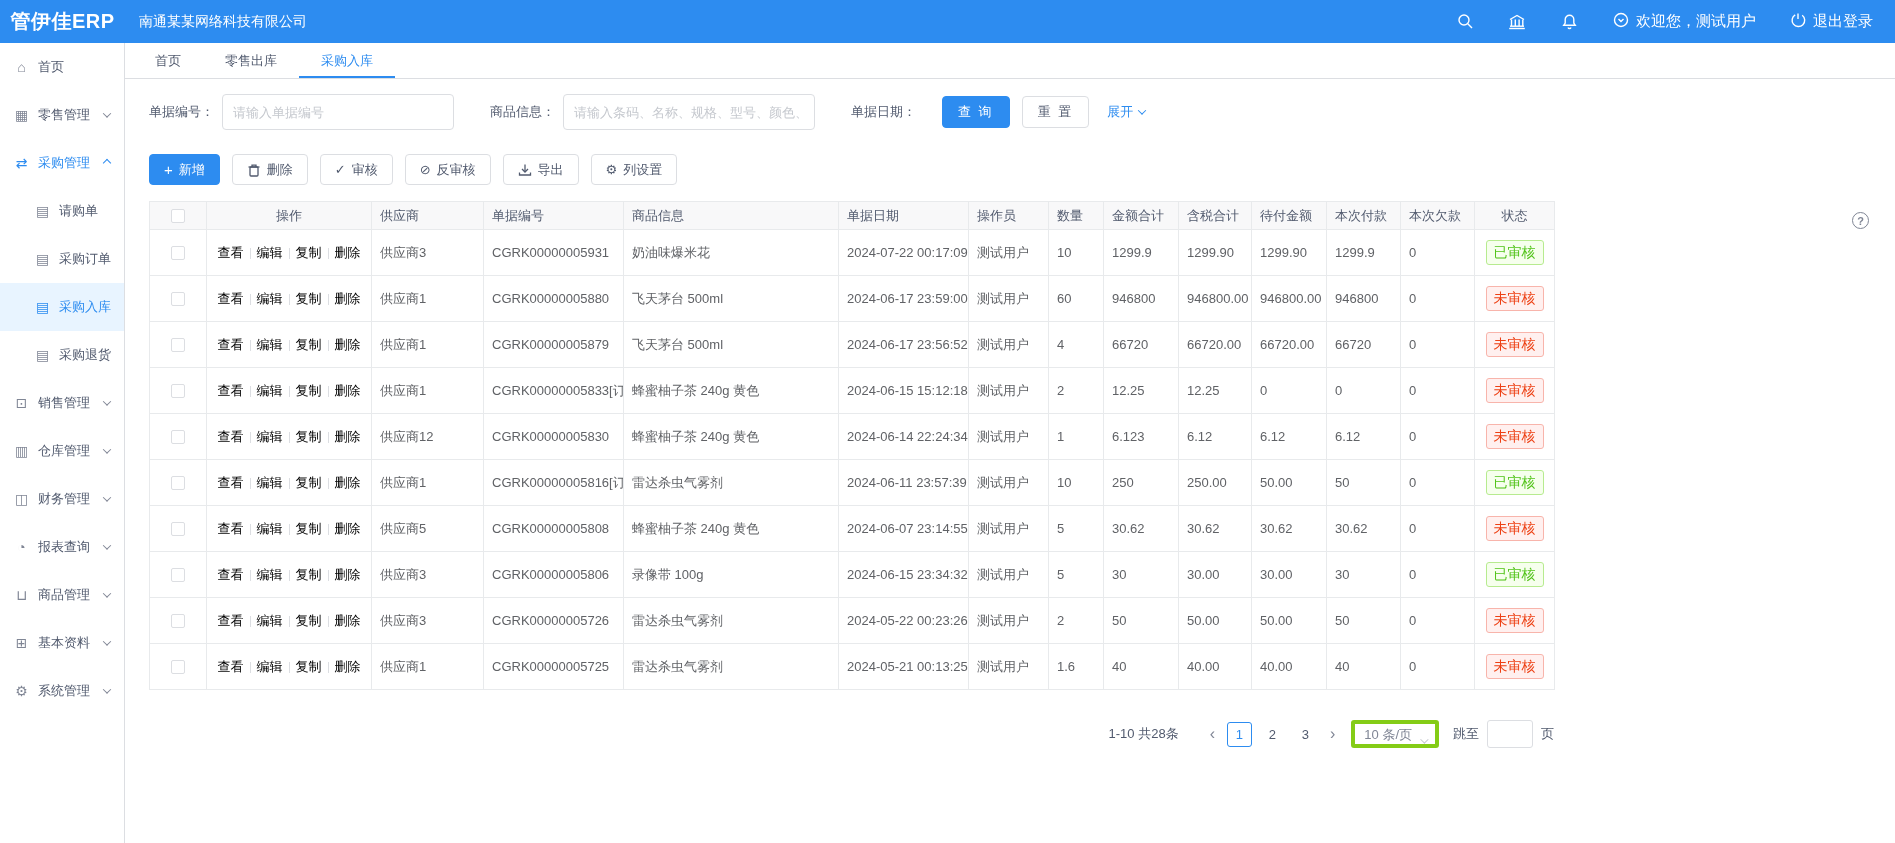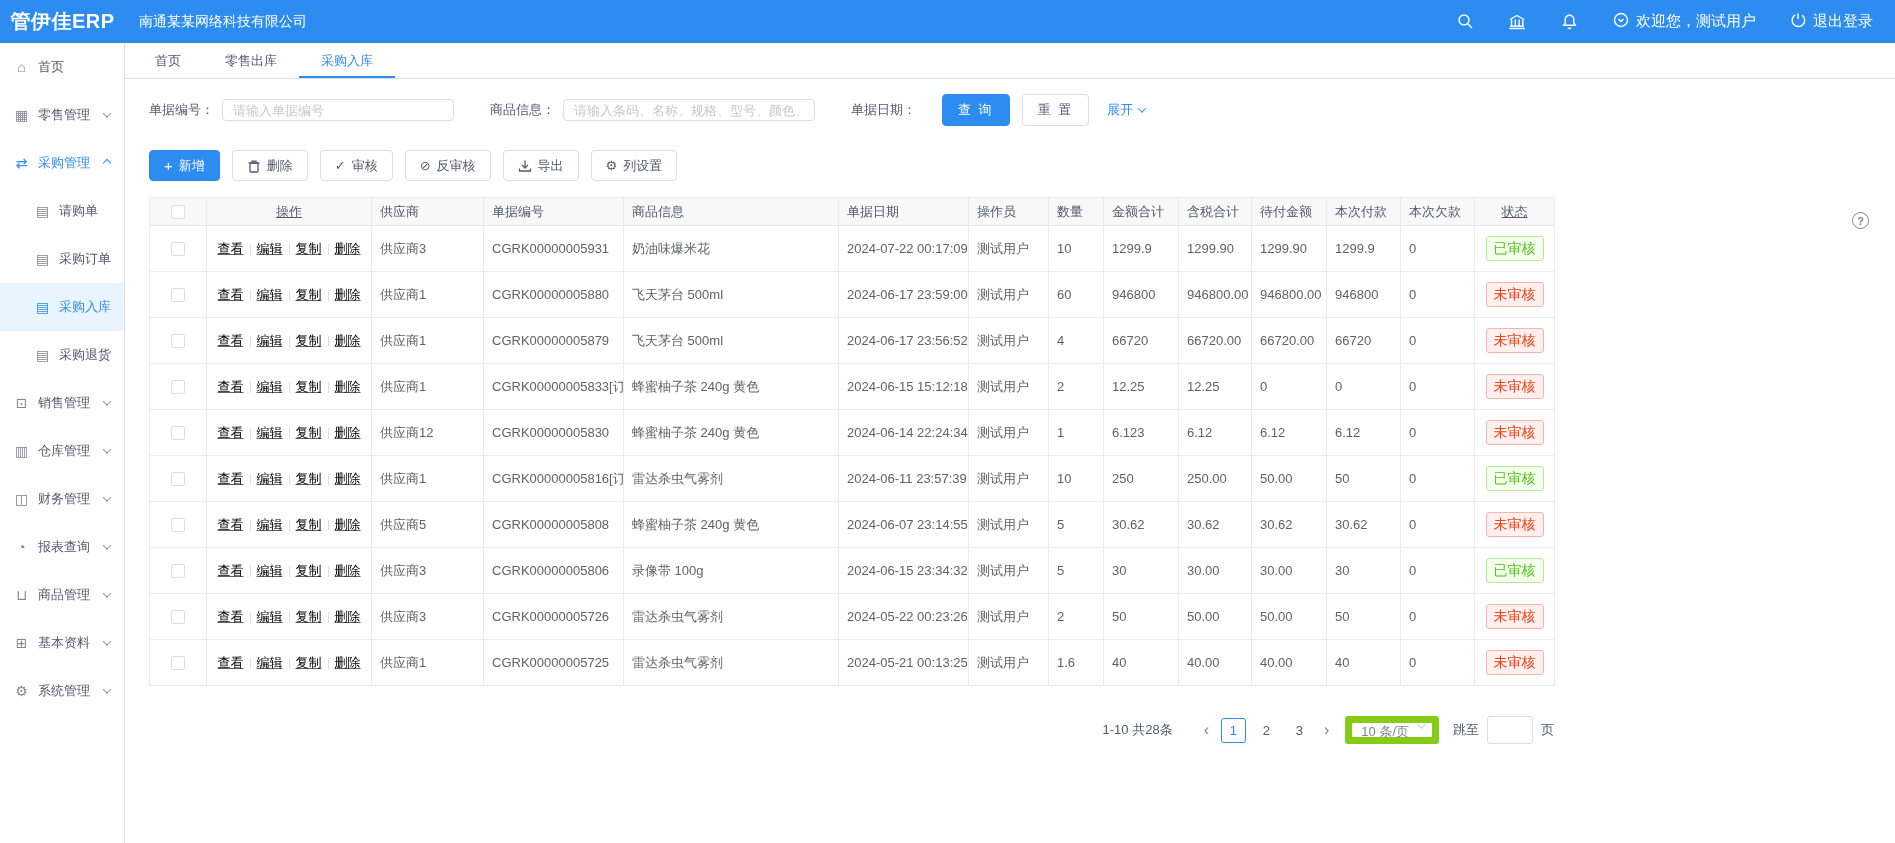--- a/index.html
+++ b/index.html
@@ -35,21 +35,21 @@
   
   .main { margin-left:125px; padding-top:43px; }
   .tabbar { height:36px; border-bottom:1px solid #dcdee2; display:flex; padding-left:8px; background:#fff; }
   .tab { padding:0 22px; line-height:35px; cursor:pointer; color:#515a6e; }
   .tab.tab-active { color:#2d8cf0; border-bottom:2px solid #2d8cf0; }
 
   
   .content { padding:0 24px; position:relative; }
   .filter-row { margin-top:15px; display:flex; align-items:center; }
   .f-label { margin-right:8px; white-space:nowrap; }
-  .f-input { height:22px; border:1px solid #dcdee2; border-radius:4px; padding:0 10px; font-size:13px;
+  .f-input { height:36px; border:1px solid #dcdee2; border-radius:4px; padding:0 10px; font-size:13px;
     color:#515a6e; outline:none; font-family:inherit; background:#fff; }
   .f-input::placeholder { color:#c5c8ce; }
   .w-order { width:232px; margin-right:36px; }
   .w-prod { width:252px; margin-right:36px; }
   .date-box { width:262px; height:32px; border:1px solid #dcdee2; border-radius:4px; display:flex;
     align-items:center; justify-content:space-evenly; color:#515a6e; cursor:pointer; background:#fff; }
   .date-sep { color:#808695; }
   .btn { height:32px; border-radius:4px; border:1px solid #dcdee2; background:#fff; color:#515a6e;
     font-size:13px; padding:0 15px; cursor:pointer; font-family:inherit; letter-spacing:2px; }
   .btn-primary { background:#2d8cf0; border-color:#2d8cf0; color:#fff; }
@@ -69,38 +69,38 @@
   .tbtn-primary .glyph { font-size:15px; }
   .help-circle { position:absolute; right:26px; top:118px; width:17px; height:17px; border:1.5px solid #808695;
     border-radius:50%; color:#808695; font-size:11px; font-weight:bold; display:flex; align-items:center;
     justify-content:center; cursor:pointer; }
 
   
   table.grid { margin-top:16px; border-collapse:collapse; table-layout:fixed; width:1405px; }
   .grid th, .grid td { border:1px solid #e8eaec; padding:0 8px; overflow:hidden; white-space:nowrap; }
   .grid th { background:#f8f8f9; height:28px; font-weight:normal; color:#515a6e; text-align:left; }
   .grid td { height:46px; color:#606266; }
-  .grid th.c, .grid td.c { text-align:center; padding:0;text-decoration:underline; }
+  .grid th.c, .grid td.c { text-align:center; padding:0; }
   .grid input[type=checkbox] { appearance:none; width:14px; height:14px; border:1px solid #dcdee2;
     border-radius:2px; background:#fff; vertical-align:middle; cursor:pointer; }
   .act-link { color:#000000; cursor:pointer; }
   .act-sep { display:inline-block; width:1px; height:11px; background:#dcdee2; margin:0 6px; vertical-align:middle; }
   .badge { display:inline-block; padding:3px 7px; font-size:14px; border-radius:3px; line-height:1.2; }
   .badge.approved { color:#52c41a; background:#f6ffed; border:1px solid #b7eb8f; }
   .badge.pending { color:#ed4014; background:#fff0ef; border:1px solid #f8b4ab; }
 
   
   .pagination { width:1405px; margin-top:30px; display:flex; justify-content:flex-end; align-items:center;
     color:#515a6e; }
   .pg-total { margin-right:23px; }
   .pg-arrow { color:#808695; font-size:16px; padding:0 8px; cursor:pointer; }
   .pg-item { min-width:25px; height:25px; line-height:23px; text-align:center; border-radius:3px;
     margin:0 4px; cursor:pointer; border:1px solid transparent; }
   .pg-item.pg-active { border-color:#2d8cf0; color:#2d8cf0; }
-  .pg-select { height:28px; border:7px solid #84cc16; border-radius:3px; display:flex; align-items:flex-start;
+  .pg-select { height:28px; border:4px solid #84cc16; border-radius:3px; display:flex; align-items:flex-end;
     padding:0 9px; margin-left:8px; color:#808695; cursor:pointer; }
   .pg-select .sel-chev { width:6px; height:6px; border-right:1.3px solid #c5c8ce; border-bottom:1.3px solid #c5c8ce;
     transform:rotate(45deg) translateY(-2px); margin-left:8px; }
   .pg-jump-label { margin-left:14px; margin-right:8px; }
   .pg-jump-input { width:46px; height:28px; border:1px solid #dcdee2; border-radius:3px; outline:none; padding:0 6px; }
   .pg-suffix { margin-left:8px; }
 </style>
 </head>
 <body>
 

